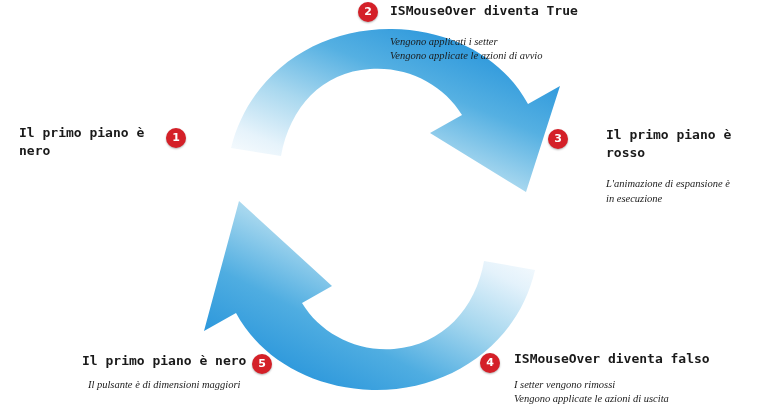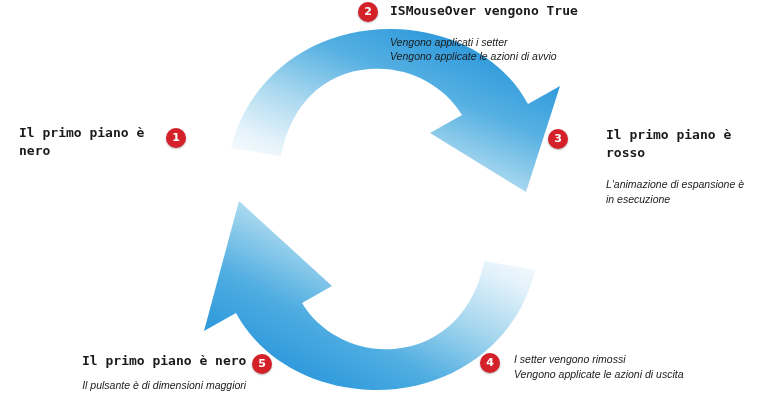--- a/index.html
+++ b/index.html
@@ -48,37 +48,37 @@
   .step-title {
     font-family: "DejaVu Sans Mono", "Liberation Mono", monospace;
     font-size: 13px;
     font-weight: bold;
     color: #1a1a1a;
     white-space: pre-line;
     line-height: 1.35;
     letter-spacing: 0px;
   }
   .step-sub {
-    font-family: Liberation Sans, sans-serif;
+    font-family: Liberation Serif, serif;
     font-size: 10.5px;
     font-style: italic;
     color: #1a1a1a;
     white-space: pre-line;
     line-height: 1.42;
     margin-top: 7px;
   }
 
   
   #step-1 { left: 19px;  top: 124px; }
   #step-2 { left: 390px; top: 2px;   }
   #step-2 .step-sub { margin-top: 15px; }
   #step-3 { left: 606px; top: 126px; }
   #step-3 .step-sub { margin-top: 16px; }
   #step-4 { left: 514px; top: 350px; }
-  #step-4 .step-sub { margin-top: 2px; }
+  #step-4 .step-sub { margin-top: 10px; }
   #step-5 { left: 82px;  top: 352px; }
   #step-5 .step-sub { margin-top: 8px; text-align: center; }
 
   #badge-1 { left: 166px; top: 128px; }
   #badge-2 { left: 358px; top: 2px;   }
   #badge-3 { left: 548px; top: 129px; }
   #badge-4 { left: 480px; top: 353px; }
   #badge-5 { left: 252px; top: 354px; }
 </style>
 </head>
@@ -128,34 +128,35 @@
   </svg>
 
   <div class="step" id="step-1">
     <div class="step-title">Il primo piano è
 nero</div>
     <div class="step-sub"></div>
   </div>
   <div class="badge" id="badge-1" style="background:#d42028;">1</div>
 
   <div class="step" id="step-2">
-    <div class="step-title">ISMouseOver vengono True</div>
+    <div class="step-title">ISMouseOver diventa True</div>
     <div class="step-sub">Vengono applicati i setter
 Vengono applicate le azioni di avvio</div>
   </div>
   <div class="badge" id="badge-2" style="background:#d42028;">2</div>
 
   <div class="step" id="step-3">
     <div class="step-title">Il primo piano è rosso</div>
     <div class="step-sub">L'animazione di espansione è
 in esecuzione</div>
   </div>
   <div class="badge" id="badge-3" style="background:#d42028;">3</div>
 
   <div class="step" id="step-4">
+    <div class="step-title">ISMouseOver diventa falso</div>
     <div class="step-sub">I setter vengono rimossi
 Vengono applicate le azioni di uscita</div>
   </div>
   <div class="badge" id="badge-4" style="background:#d42028;">4</div>
 
   <div class="step" id="step-5">
     <div class="step-title">Il primo piano è nero</div>
     <div class="step-sub">Il pulsante è di dimensioni maggiori</div>
   </div>
   <div class="badge" id="badge-5" style="background:#d42028;">5</div>

